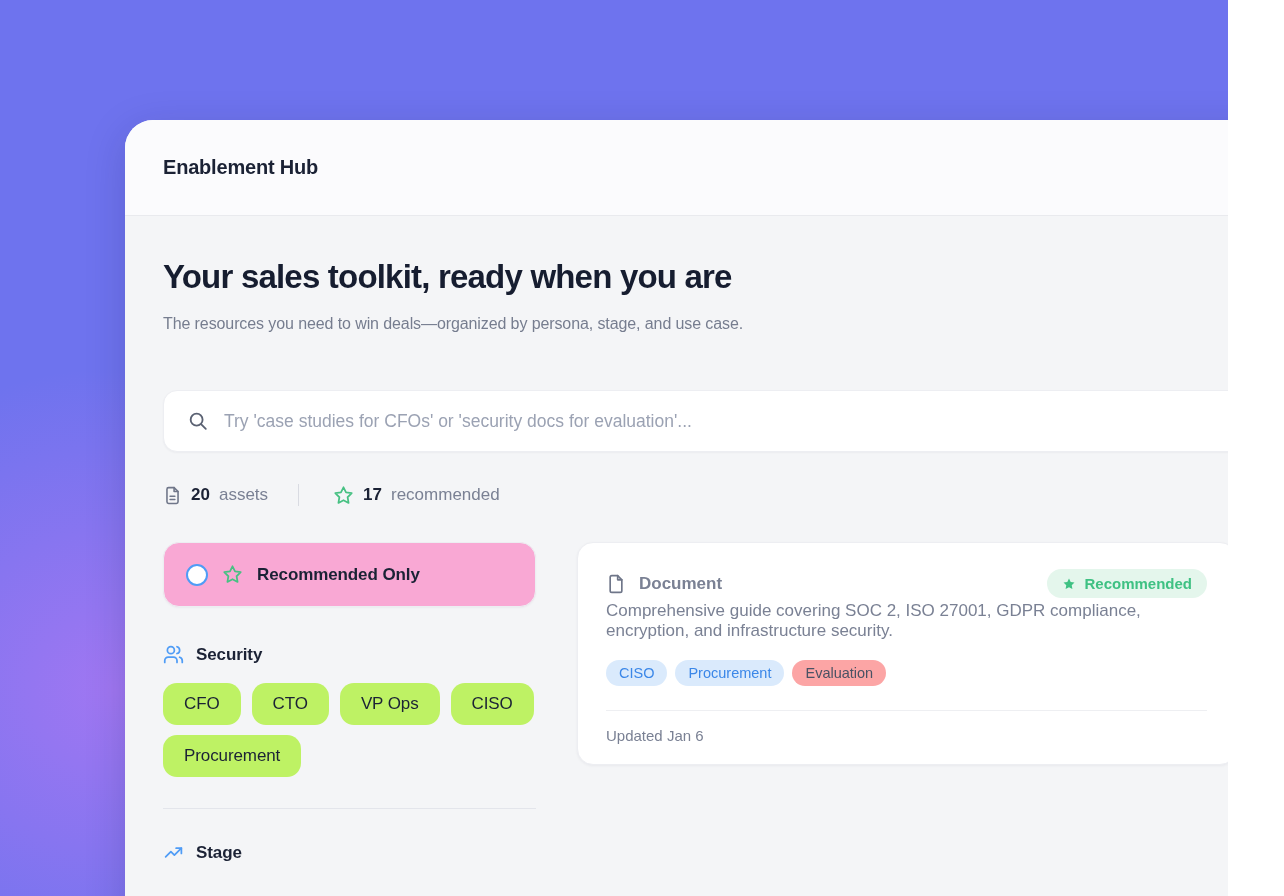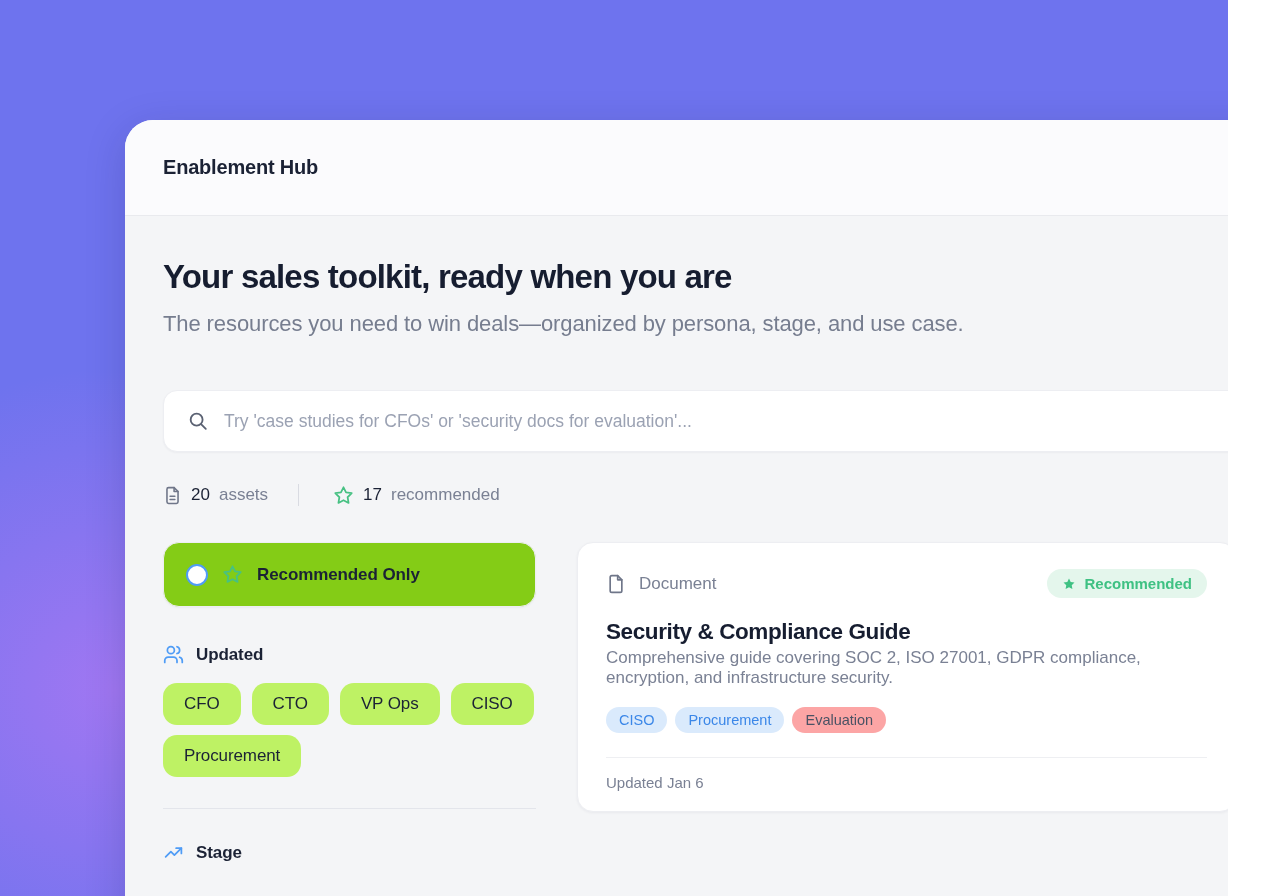--- a/index.html
+++ b/index.html
@@ -43,21 +43,21 @@
   .hero-title {
     margin-top: 42px;
     font-size: 33px;
     font-weight: 700;
     letter-spacing: -0.8px;
     color: #161D30;
   }
   .hero-subtitle {
     margin-top: 8px;
     max-width: 820px;
-    font-size: 22px;
+    font-size: 16px;
     line-height: 40px;
     color: #767D8F;
     letter-spacing: -0.1px;
   }
   .search-bar {
     margin-top: 46px;
     height: 62px;
     width: 1160px;
     background: #FFFFFF;
     border: 1px solid #EDEEF2;
@@ -79,38 +79,38 @@
   .search-input::placeholder { color: #9BA2B3; }
 
   .stats-row {
     margin-top: 32px;
     display: flex;
     align-items: center;
     font-size: 17px;
     color: #7A8194;
   }
   .stat { display: flex; align-items: center; gap: 9px; }
-  .stat b { color: #1B2235; font-weight: 400; }
+  .stat b { color: #1B2235; font-weight: 700; }
   .stat-divider {
     width: 1px; height: 22px;
     background: #D9DBE2;
     margin: 0 34px 0 30px;
   }
 
   .main-grid {
     margin-top: 36px;
     display: flex;
     gap: 41px;
     align-items: flex-start;
   }
   .sidebar { width: 373px; flex: none; }
 
   .toggle-card {
     height: 65px;
-    background: #84cc16;
+    background: #f9a8d4;
     border: 1px solid #EDEEF2;
     border-radius: 16px;
     display: flex;
     align-items: center;
     gap: 14px;
     padding-left: 22px;
     box-shadow: 0 1px 2px rgba(20,25,50,0.04);
     cursor: pointer;
   }
   .radio-circle {
@@ -161,21 +161,21 @@
     border: 1px solid #EDEEF2;
     border-radius: 16px;
     padding: 26px 28px 0 28px;
     box-shadow: 0 1px 3px rgba(20,25,50,0.05);
   }
   .card-top {
     display: flex;
     align-items: center;
     justify-content: space-between;
   }
-  .card-type { display: flex; align-items: center; gap: 13px; font-size: 17px; color: #7A8194; }
+  .card-type { display: flex; align-items: center; gap: 13px; font-size: 17px; color: #7A8194; font-weight: bold; }
   .badge {
     display: flex;
     align-items: center;
     gap: 8px;
     background: #E4F6EC;
     border-radius: 999px;
     padding: 6px 15px;
     font-size: 15px;
     font-weight: 700;
     color: #3FC183;
@@ -277,21 +277,21 @@
 
           <div class="filter-section-header">
             <span class="icon">
               <svg width="21" height="21" viewBox="0 0 24 24" fill="none" stroke="#4F9CF6" stroke-width="2" stroke-linecap="round" stroke-linejoin="round">
                 <path d="M16 21v-2a4 4 0 0 0-4-4H6a4 4 0 0 0-4 4v2"></path>
                 <circle cx="9" cy="7" r="4"></circle>
                 <path d="M22 21v-2a4 4 0 0 0-3-3.87"></path>
                 <path d="M16 3.13a4 4 0 0 1 0 7.75"></path>
               </svg>
             </span>
-            <span class="filter-section-title">Updated</span>
+            <span class="filter-section-title">Security</span>
           </div>
 
           <div class="chips">
             <span class="chip">CFO</span>
             <span class="chip">CTO</span>
             <span class="chip">VP Ops</span>
             <span class="chip">CISO</span>
             <span class="chip">Procurement</span>
           </div>
 
@@ -323,21 +323,20 @@
               </div>
               <div class="badge">
                 <span class="icon">
                   <svg width="14" height="14" viewBox="0 0 24 24" fill="#3FC183">
                     <path d="M12 2.6l2.9 5.9 6.5.9-4.7 4.6 1.1 6.5-5.8-3.1-5.8 3.1 1.1-6.5L2.6 9.4l6.5-.9z"></path>
                   </svg>
                 </span>
                 <span>Recommended</span>
               </div>
             </div>
-            <div class="card-title">Security &amp; Compliance Guide</div>
             <div class="card-desc">Comprehensive guide covering SOC 2, ISO 27001, GDPR compliance, encryption, and infrastructure security.</div>
             <div class="tag-row">
               <span class="tag blue">CISO</span>
               <span class="tag blue">Procurement</span>
               <span class="tag gray">Evaluation</span>
             </div>
             <div class="card-footer">Updated Jan 6</div>
           </div>
 
           <div class="asset-card">

